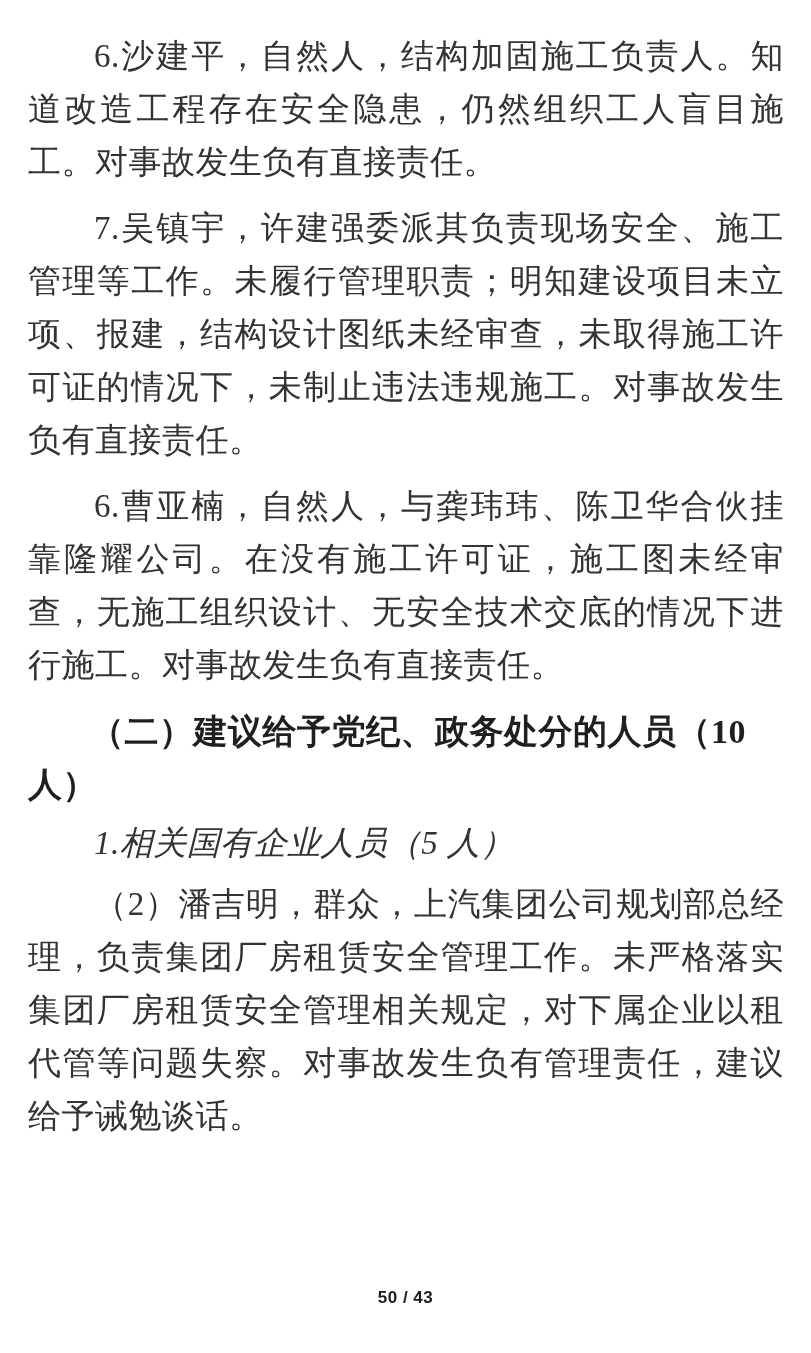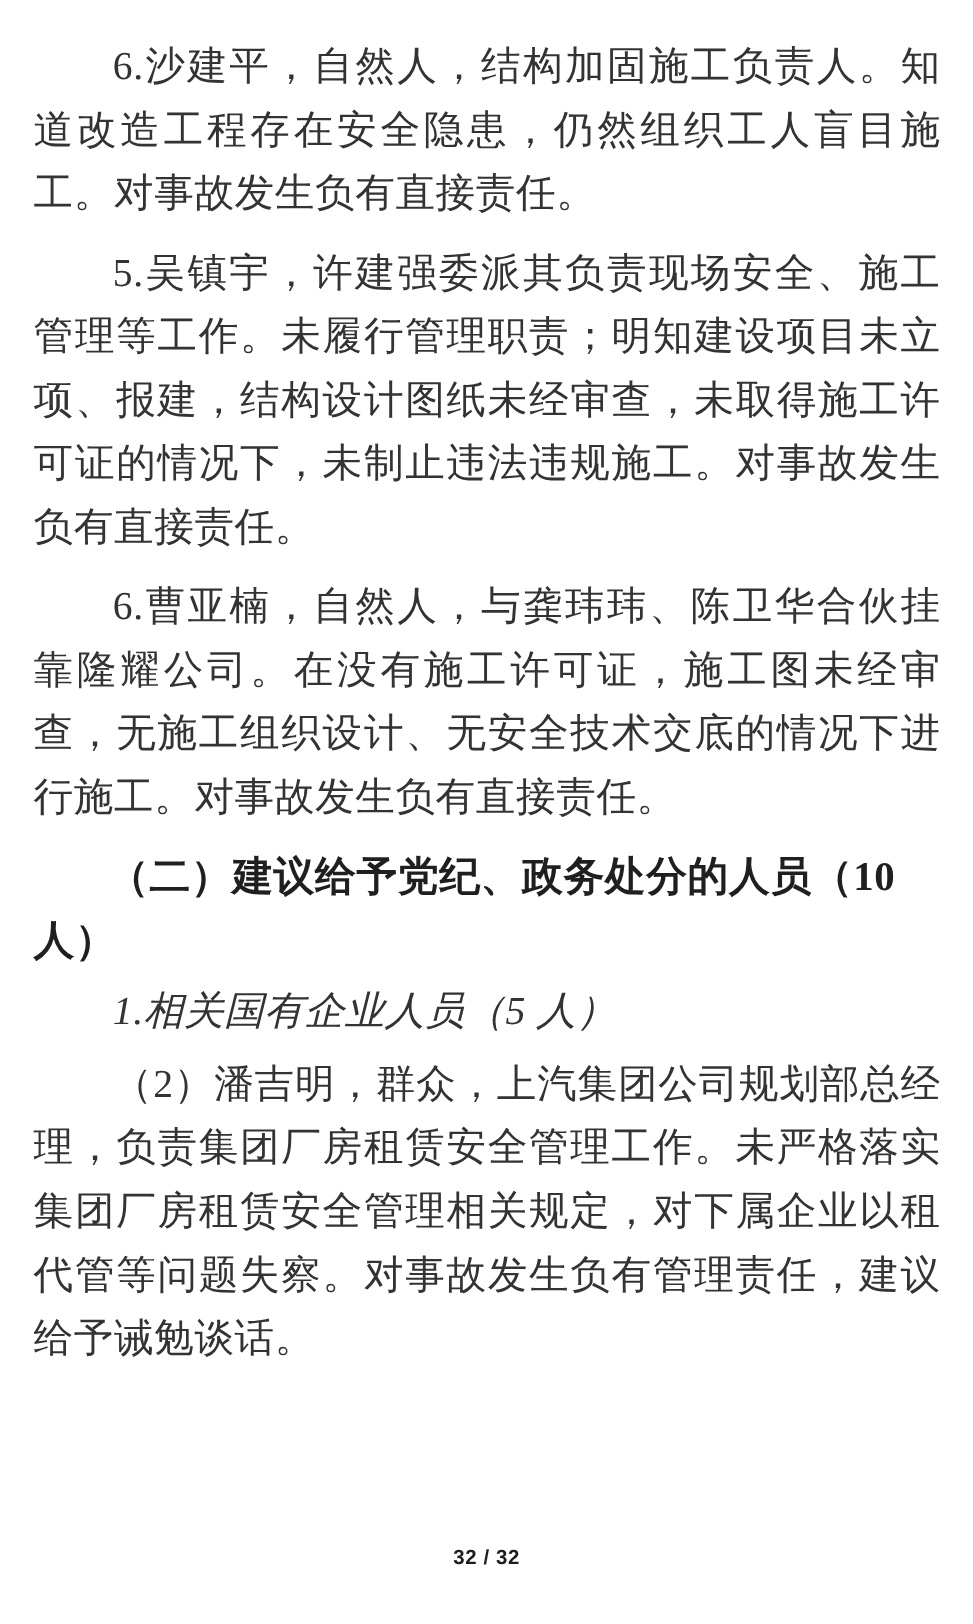--- a/index.html
+++ b/index.html
@@ -65,30 +65,30 @@
 </style>
 </head>
 <body>
 
 <div class="page">
 
   <main class="doc-body">
 
     <p class="body-para">6.沙建平，自然人，结构加固施工负责人。知道改造工程存在安全隐患，仍然组织工人盲目施工。对事故发生负有直接责任。</p>
 
-    <p class="body-para">5.吴镇宇，许建强委派其负责现场安全、施工管理等工作。未履行管理职责；明知建设项目未立项、报建，结构设计图纸未经审查，未取得施工许可证的情况下，未制止违法违规施工。对事故发生负有直接责任。</p>
+    <p class="body-para">7.吴镇宇，许建强委派其负责现场安全、施工管理等工作。未履行管理职责；明知建设项目未立项、报建，结构设计图纸未经审查，未取得施工许可证的情况下，未制止违法违规施工。对事故发生负有直接责任。</p>
 
     <p class="body-para">6.曹亚楠，自然人，与龚玮玮、陈卫华合伙挂靠隆耀公司。在没有施工许可证，施工图未经审查，无施工组织设计、无安全技术交底的情况下进行施工。对事故发生负有直接责任。</p>
 
     <h2 class="section-heading">（二）建议给予党纪、政务处分的人员（10 人）</h2>
 
     <p class="sub-heading">1.相关国有企业人员（5 人）</p>
 
 
     <p class="body-para">（2）潘吉明，群众，上汽集团公司规划部总经理，负责集团厂房租赁安全管理工作。未严格落实集团厂房租赁安全管理相关规定，对下属企业以租代管等问题失察。对事故发生负有管理责任，建议给予诫勉谈话。</p>
 
   </main>
 
   <footer class="page-footer">
-    <span class="page-number">32 / 32</span>
+    <span class="page-number">50 / 43</span>
   </footer>
 
 </div>
 
 </body></html>

